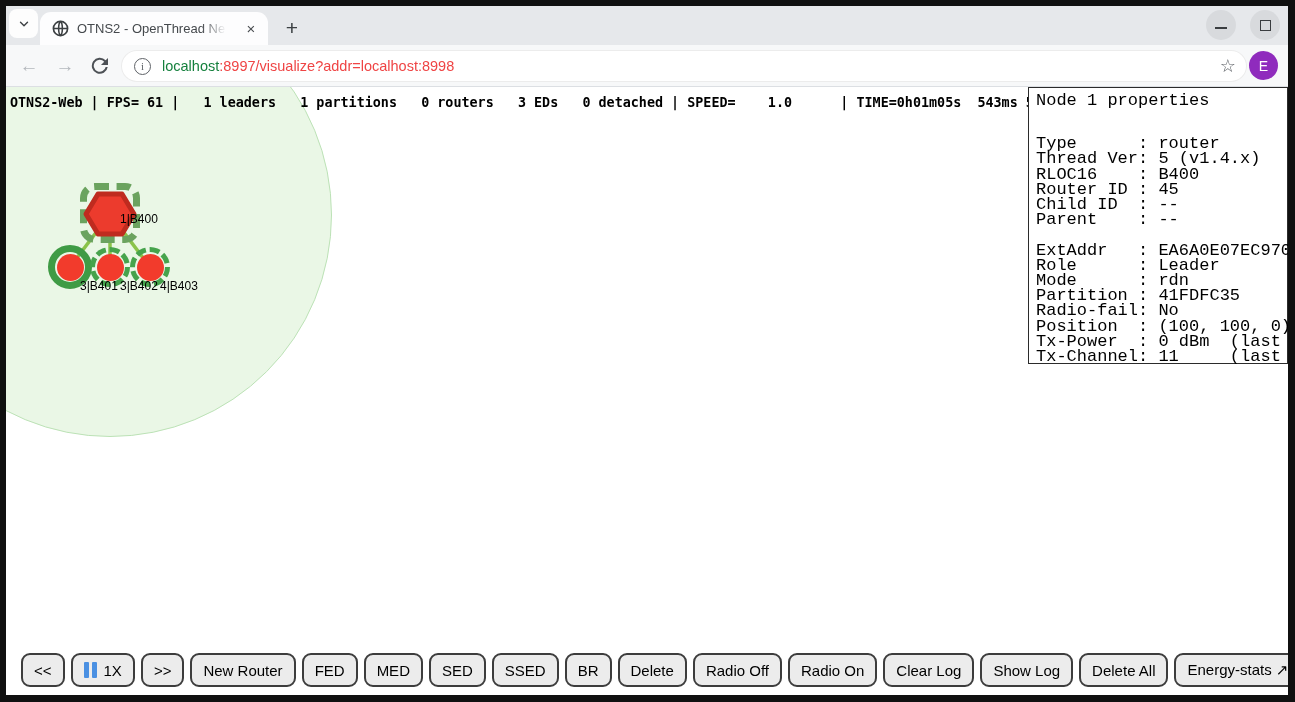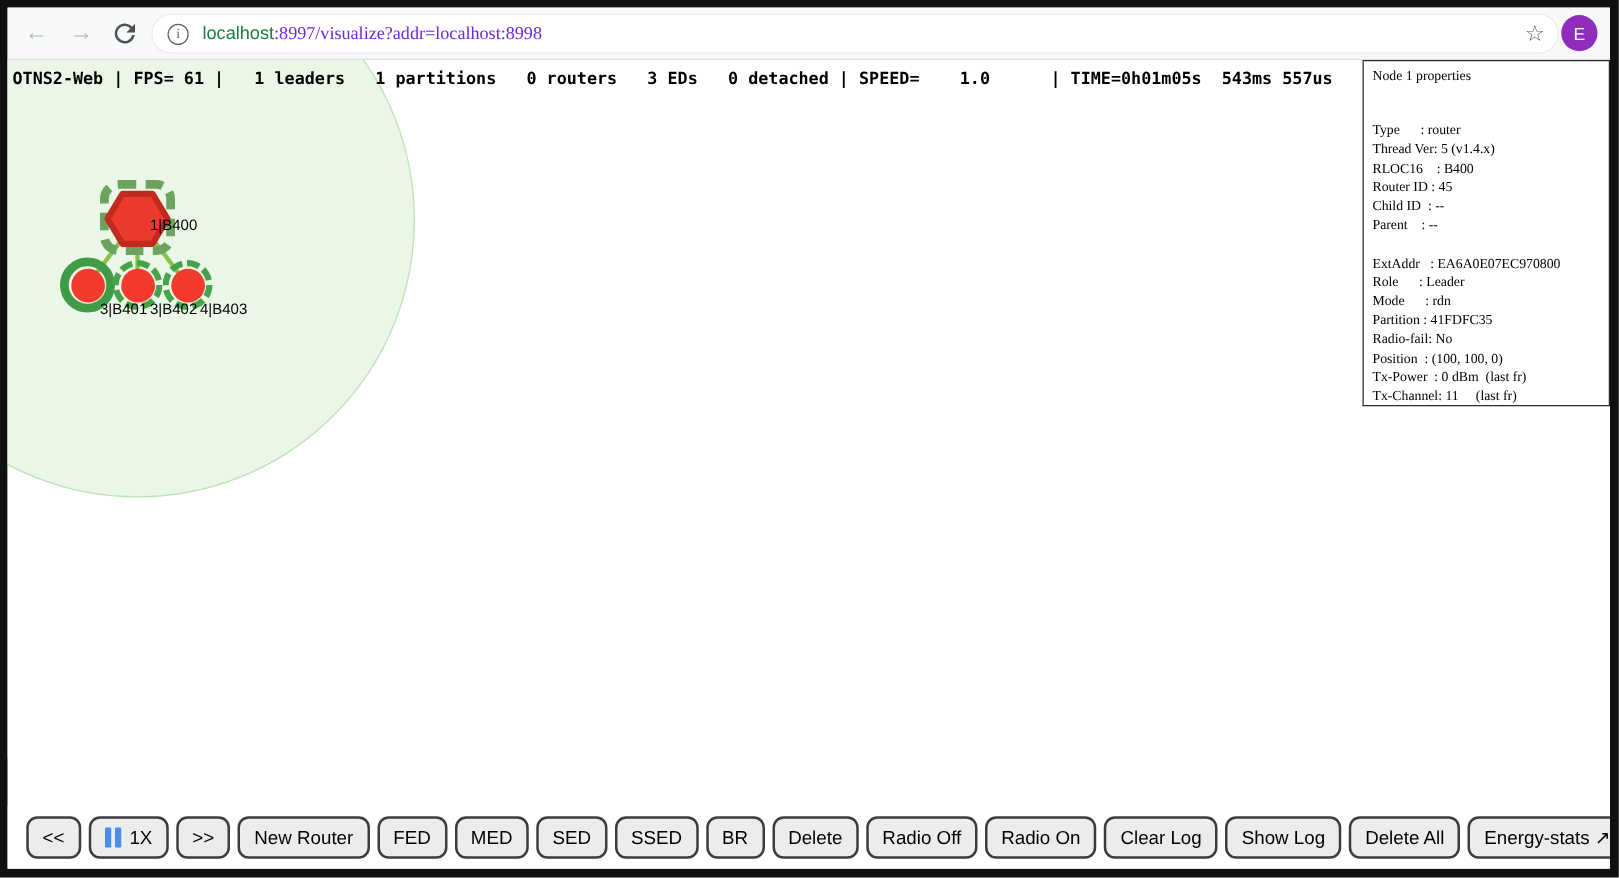--- a/index.html
+++ b/index.html
@@ -24,57 +24,81 @@
 
   
   .navbar { position: relative; height: 42px; background: #f7f8f9; border-bottom: 1px solid #dcdfe3; }
   .nav-arrow { position: absolute; top: 8px; width: 26px; height: 26px; font-size: 19px; color: #b3b7bc; display: flex; align-items: center; justify-content: center; cursor: default; }
   .nav-back { left: 10px; } .nav-fwd { left: 46px; }
   .nav-reload { position: absolute; left: 82px; top: 9px; width: 24px; height: 24px; cursor: pointer; }
   .omnibox { position: absolute; left: 116px; top: 6px; width: 1124px; height: 30px; background: #fff; border-radius: 15px; display: flex; align-items: center; padding: 0 10px 0 12px; box-shadow: 0 0 0 1px #ececec; }
   .info-icon { width: 17px; height: 17px; border: 1.4px solid #5f6368; border-radius: 50%; color: #5f6368; font-size: 11px; font-family: "Liberation Serif", serif; display: flex; align-items: center; justify-content: center; margin-right: 11px; cursor: pointer; }
   .url { font-size: 14.5px; white-space: nowrap; }
   .url .host { color: #15803d; }
-  .url .rest { color: #6d28d9; font-family: Liberation Serif, serif; }
+  .url .rest { color: #ef4444; }
   .star-icon { margin-left: auto; font-size: 18px; color: #5f6368; cursor: pointer; }
   .avatar { position: absolute; right: 10px; top: 6px; width: 29px; height: 29px; border-radius: 50%; background: #8f2bbd; color: #fff; font-size: 14px; display: flex; align-items: center; justify-content: center; cursor: pointer; }
 
   
   .content { position: relative; height: 558px; background: #fff; overflow: hidden; }
   .canvas { position: absolute; inset: 0; overflow: hidden; }
   .range-circle { position: absolute; left: -118px; top: -94px; width: 444px; height: 444px; border-radius: 50%; background: #eaf7e6; border: 1px solid #bce2b6; z-index: 0; }
   .links-svg { position: absolute; left: 0; top: 0; z-index: 1; }
   .statusline { position: absolute; left: 4px; top: 8px; z-index: 3; font-family: "DejaVu Sans Mono", monospace; font-weight: bold; font-size: 13.4px; color: #000; white-space: pre; }
   .versionline { position: absolute; left: 4px; top: 34px; z-index: 3; font-size: 12.5px; color: #2563d4; white-space: pre; }
 
   .leader-square { position: absolute; left: 74px; top: 96px; width: 60px; height: 60px; border: 7px dashed #6ba35f; border-radius: 15px; z-index: 2; }
   .leader-hex { position: absolute; left: 77px; top: 103px; z-index: 2; }
   .node-ring { position: absolute; border-radius: 50%; display: flex; align-items: center; justify-content: center; z-index: 2; }
   .ring-solid { width: 44px; height: 44px; border: 7px solid #3f9b45; }
   .ring-dashed { width: 40px; height: 40px; border: 5px dashed #46a34c; }
   .node-dot { width: 27px; height: 27px; border-radius: 50%; background: #f23b2c; }
   .node-label { position: absolute; z-index: 3; font-size: 12px; color: #000; white-space: nowrap; }
 
   
-  .props-panel { position: absolute; right: 0; top: 0; width: 198px; height: 277px; background: #fff; border: 1px solid #2b2b2b; z-index: 4; padding: 5px 7px; font-family: Liberation Serif, serif; font-size: 11px; line-height: 15.2px; color: #000; }
+  .props-panel { position: absolute; right: 0; top: 0; width: 260px; height: 277px; background: #fff; border: 1px solid #2b2b2b; z-index: 4; padding: 5px 7px; font-family: Liberation Mono, monospace; font-size: 17px; line-height: 15.2px; color: #000; }
   .props-title { white-space: pre; }
   .props-body { white-space: pre; margin-top: 28px; }
 
   
   .bottombar { position: absolute; left: 0; bottom: 0; width: 100%; height: 50px; background: #fff; display: flex; align-items: center; padding-left: 15px; gap: 6px; }
   .tb-btn { height: 34px; background: #ececec; border: 2px solid #3d3d3d; border-radius: 9px; font-family: "Liberation Sans", sans-serif; font-size: 15px; color: #000; display: flex; align-items: center; padding: 0 11px; white-space: nowrap; cursor: pointer; }
   .tb-btn-speed { width: 78px; justify-content: center; gap: 7px; }
   .pause-icon { display: flex; gap: 3px; }
   .pause-icon span { display: block; width: 5px; height: 16px; background: #4a90e2; border-radius: 1px; }
 </style>
 </head>
 <body>
 
 <div class="window">
 
+  <div class="tabstrip">
+    <div class="tab-search-btn">
+      <svg width="14" height="14" viewBox="0 0 24 24">
+          <path d="M6 9l6 6 6-6" fill="none" stroke="#3c4043" stroke-width="2.4" stroke-linecap="round" stroke-linejoin="round"></path>
+        </svg>
+    </div>
+    <div class="tab">
+      <svg class="tab-favicon" viewBox="0 0 24 24">
+        <circle cx="12" cy="12" r="10" fill="none" stroke="#3c4043" stroke-width="2.4"></circle>
+        <path d="M2 12h20 M12 2c3.5 3 3.5 17 0 20 M12 2c-3.5 3-3.5 17 0 20" fill="none" stroke="#3c4043" stroke-width="2.2"></path>
+      </svg>
+      <span class="tab-title">OTNS2 - OpenThread Ne</span>
+      <span class="tab-close">×</span>
+    </div>
+    <div class="newtab-btn">+</div>
+    <div class="win-controls">
+      <div class="win-btn">
+          <span class="minimize-glyph"></span>
+        </div>
+      <div class="win-btn">
+          <span class="maximize-glyph"></span>
+        </div>
+    </div>
+  </div>
 
   <div class="navbar">
     <div class="nav-arrow nav-back">←</div>
     <div class="nav-arrow nav-fwd">→</div>
     <svg class="nav-reload" viewBox="0 0 24 24">
       <path d="M17.65 6.35A8 8 0 1 0 19.73 13h-2.08a6 6 0 1 1-1.42-5.24L13 11h7V4z" fill="#4d5156"></path>
     </svg>
     <div class="omnibox">
       <span class="info-icon">i</span>
       <span class="url"><span class="host">localhost</span><span class="rest">:8997/visualize?addr=localhost:8998</span></span>

